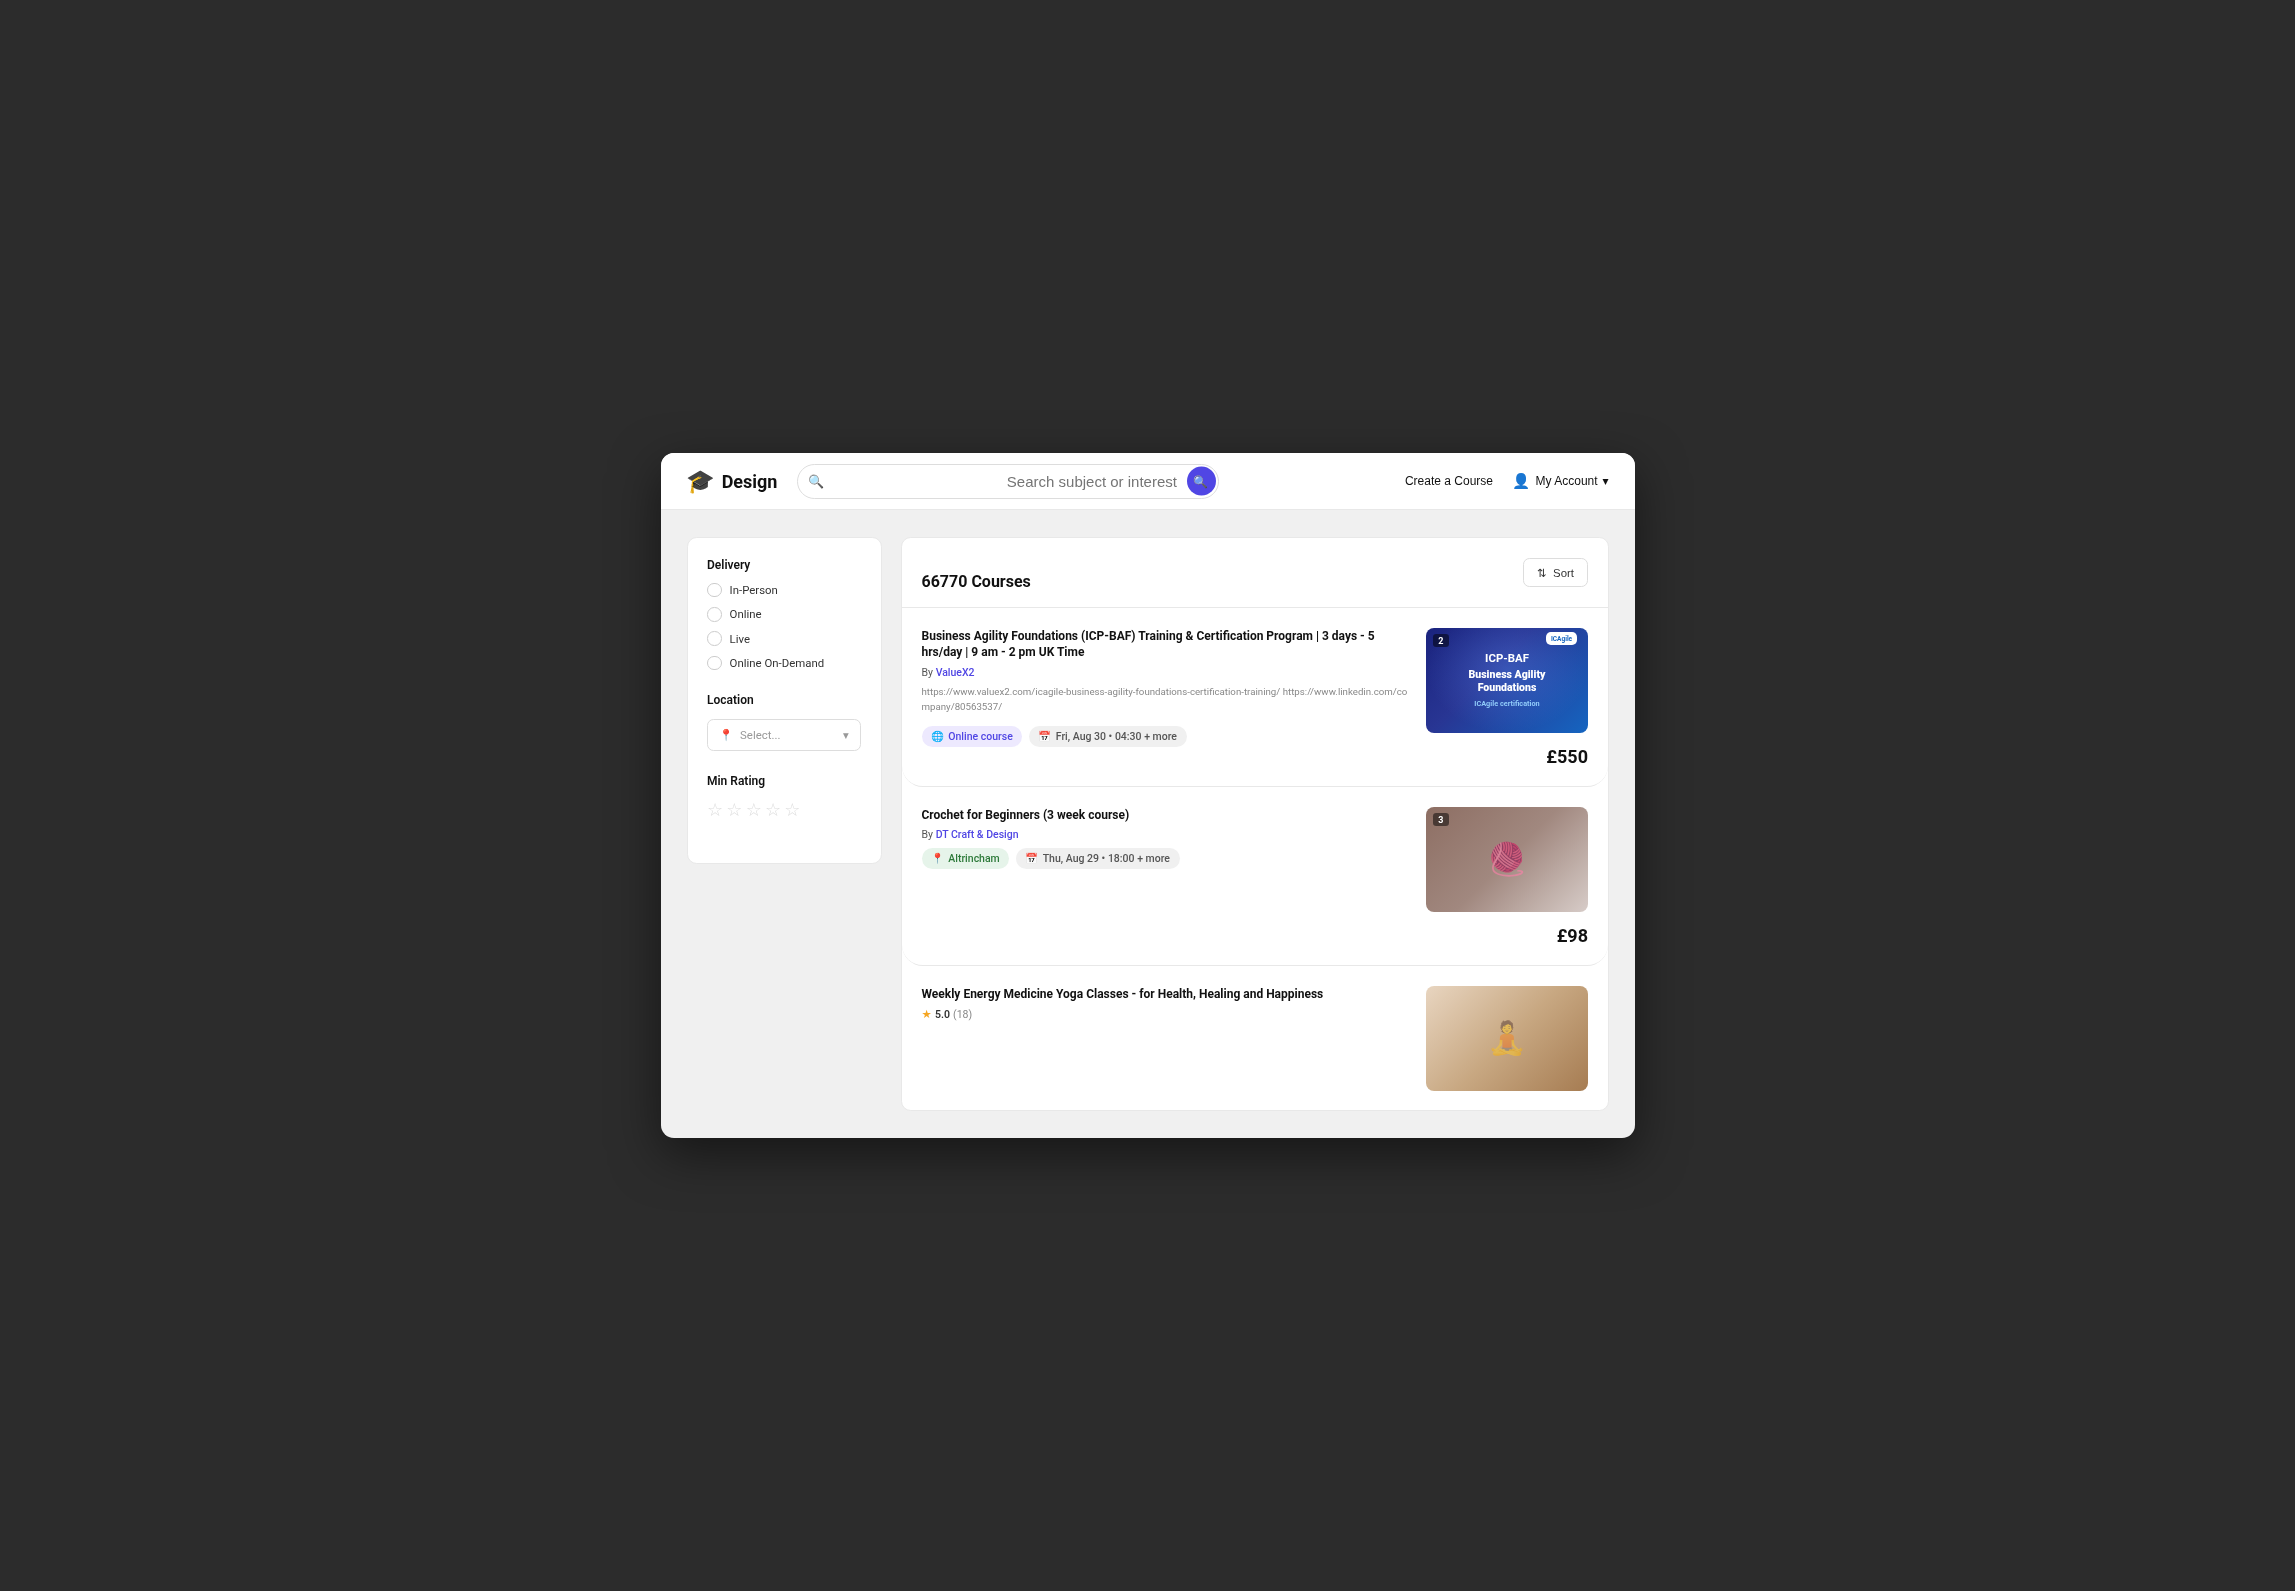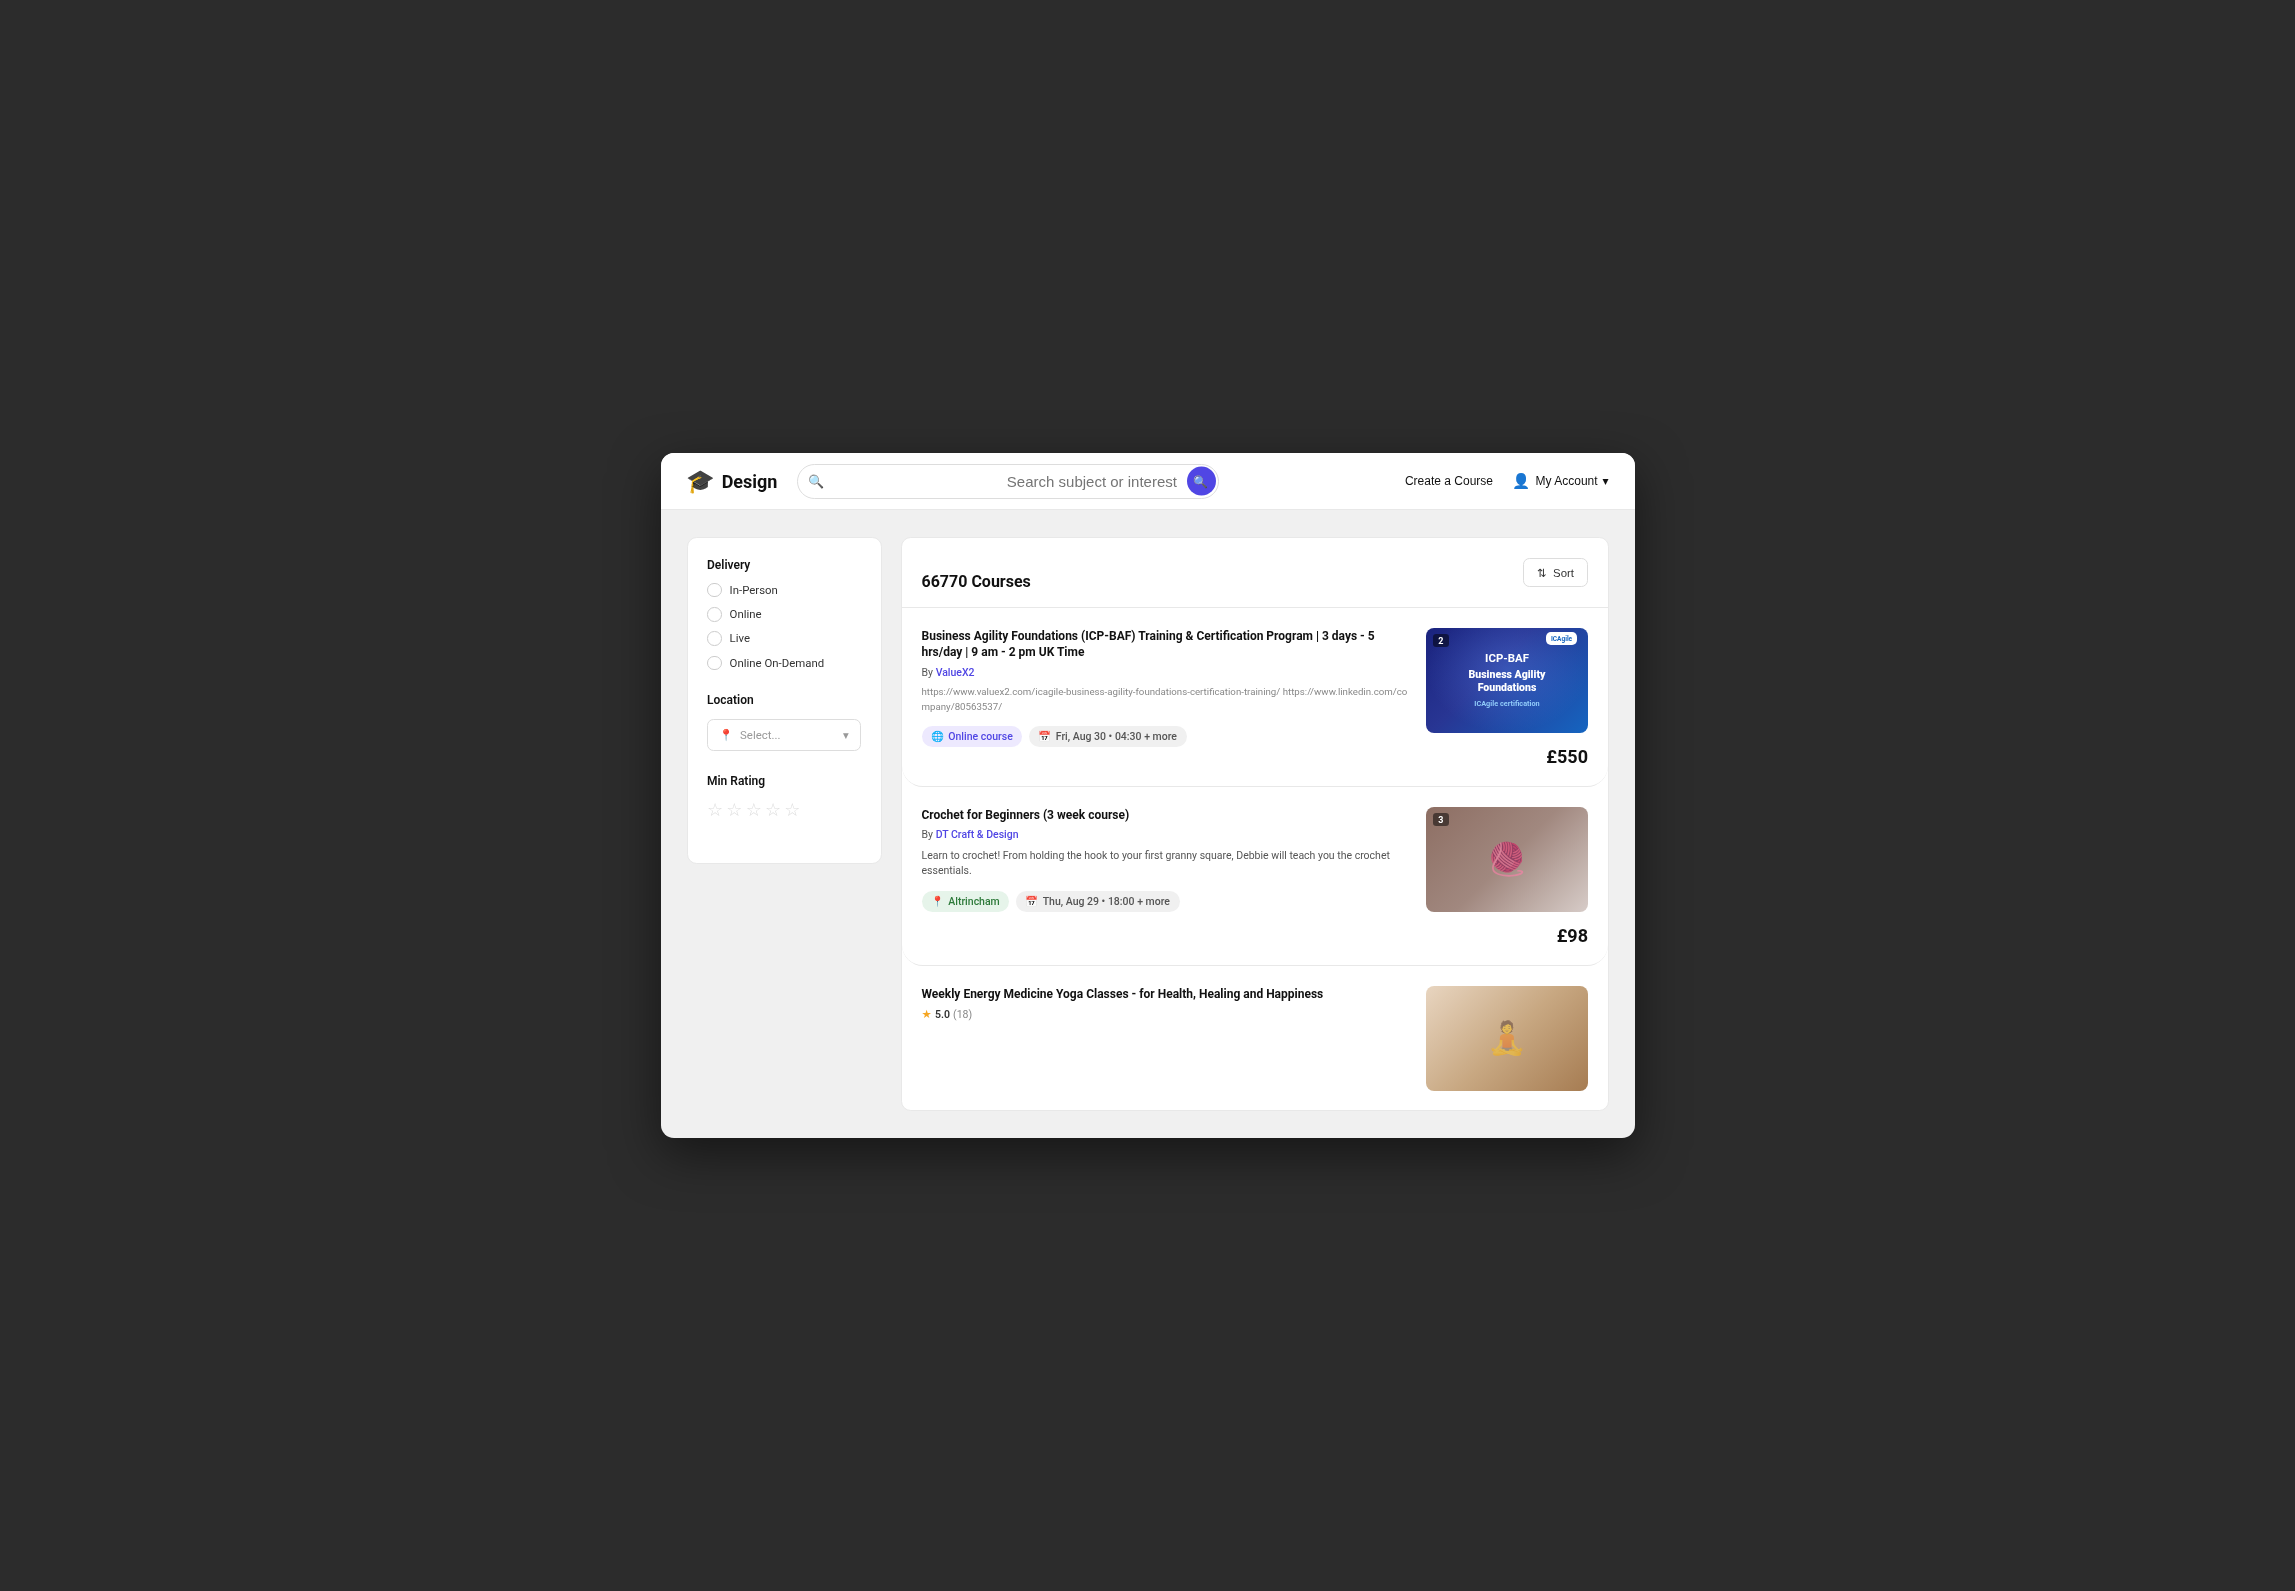--- a/index.html
+++ b/index.html
@@ -155,21 +155,21 @@
 
     .filter-title {
       font-size: 12px;
       font-weight: 600;
       color: #111;
       margin-bottom: 11.4px;
     }
 
     .filter-option {
       display: flex;
-      align-items: flex-start;
+      align-items: center;
       gap: 8px;
       margin-bottom: 9.7px;
       cursor: pointer;
     }
 
     .radio-btn {
       width: 14.6px;
       height: 14.6px;
       border-radius: 50%;
       border: 1.6px solid #ccc;
@@ -579,21 +579,20 @@
           <div class="price">£550</div>
         </div>
       </div>
 
       <div class="course-card">
         <div class="course-info">
           <div class="course-title">Crochet for Beginners (3 week course)</div>
           <div class="course-by">
             By <a href="#" class="course-by-link">DT Craft &amp; Design</a>
           </div>
-          <div class="course-description">Learn to crochet! From holding the hook to your first granny square, Debbie will teach you the crochet essentials.</div>
           <div class="course-tags">
             <span class="tag tag-location">
               <span>📍</span>
               <span>Altrincham</span>
             </span>
             <span class="tag tag-date">
               <span>📅</span>
               <span>Thu, Aug 29 • 18:00 + more</span>
             </span>
           </div>

